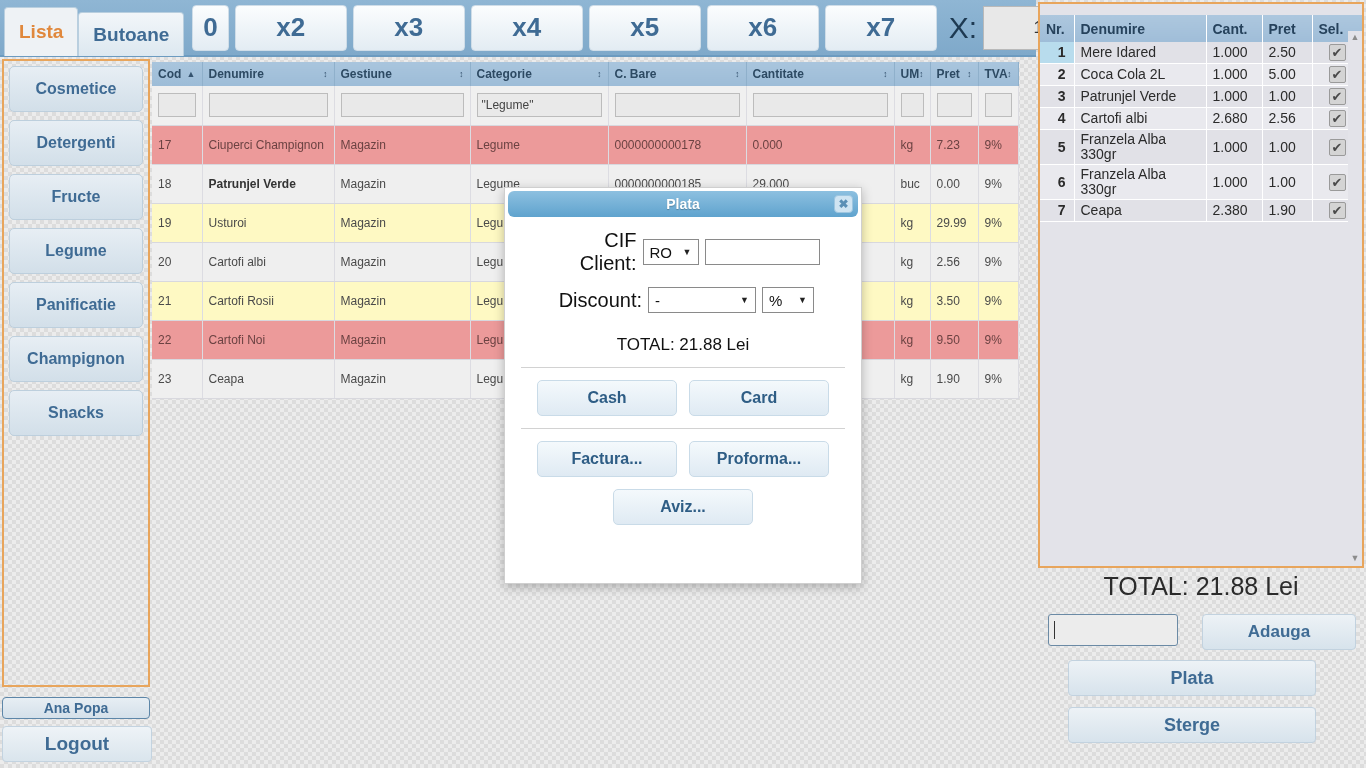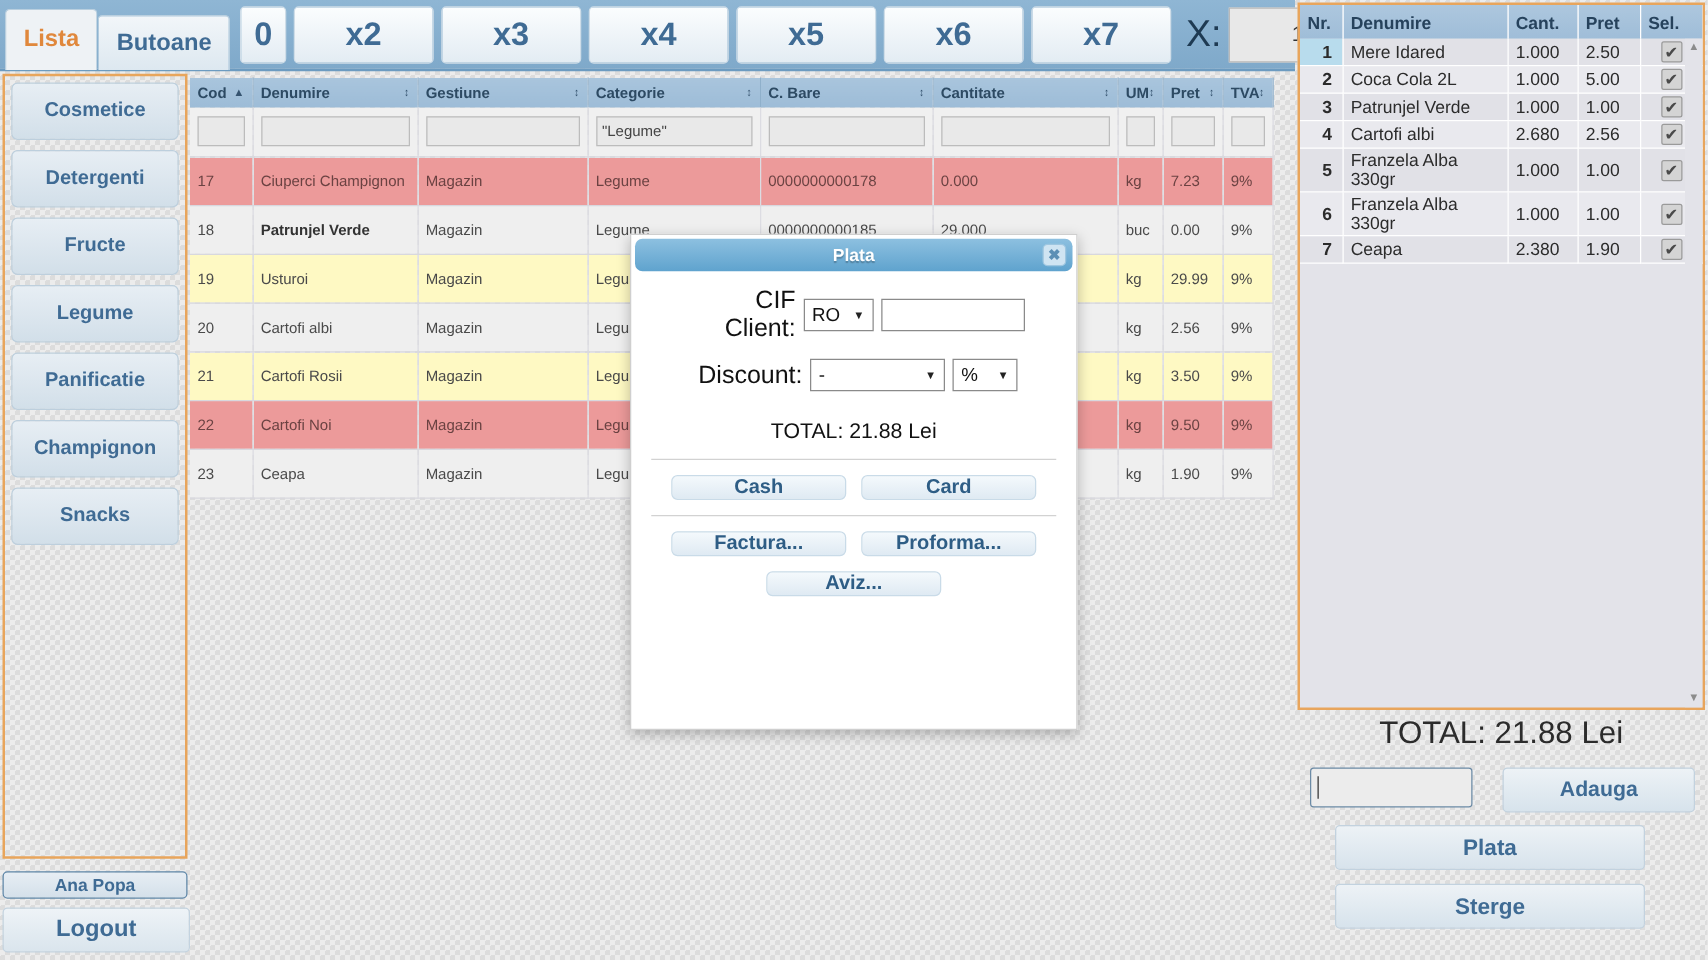--- a/index.html
+++ b/index.html
@@ -181,20 +181,21 @@
     border: 2px solid #e8a55c;
     background: #e3e3e9;
     overflow: hidden;
   }
   #carttable {
     width: 100%;
     border-collapse: collapse;
     font-size: 14px;
     color: #2b2b2b;
     table-layout: fixed;
+    margin-top: 11px;
   }
   #carttable th {
     background: linear-gradient(#adc7de, #9fbdd8);
     color: #26425c;
     font-weight: bold;
     font-size: 14px;
     text-align: left;
     padding: 4px 6px;
     height: 27px;
     border-right: 1px solid #ffffff;
@@ -320,21 +321,21 @@
     border: 1px solid #8a8a8a;
   }
   #modaltotal {
     text-align: center;
     font-size: 17px; color: #111;
     margin-top: 22px;
   }
   .divider { height: 1px; background: #d2d2d2; margin: 12px 16px 0 16px; }
   .mbtnrow { display: flex; justify-content: center; gap: 12px; margin-top: 12px; }
   .mbtn {
-    height: 20px;
+    height: 36px;
     display: flex; align-items: center; justify-content: center;
     font-size: 16px; font-weight: bold; color: #2e5d85;
     background: linear-gradient(#f4f9fc, #dfeaf3);
     border: 1px solid #c9dbe8; border-radius: 5px;
   }
   .mbtn.half { width: 140px; }
   .mbtn.full { width: 292px; }
   .mbtn.small { width: 140px; }
 </style>
 </head>

